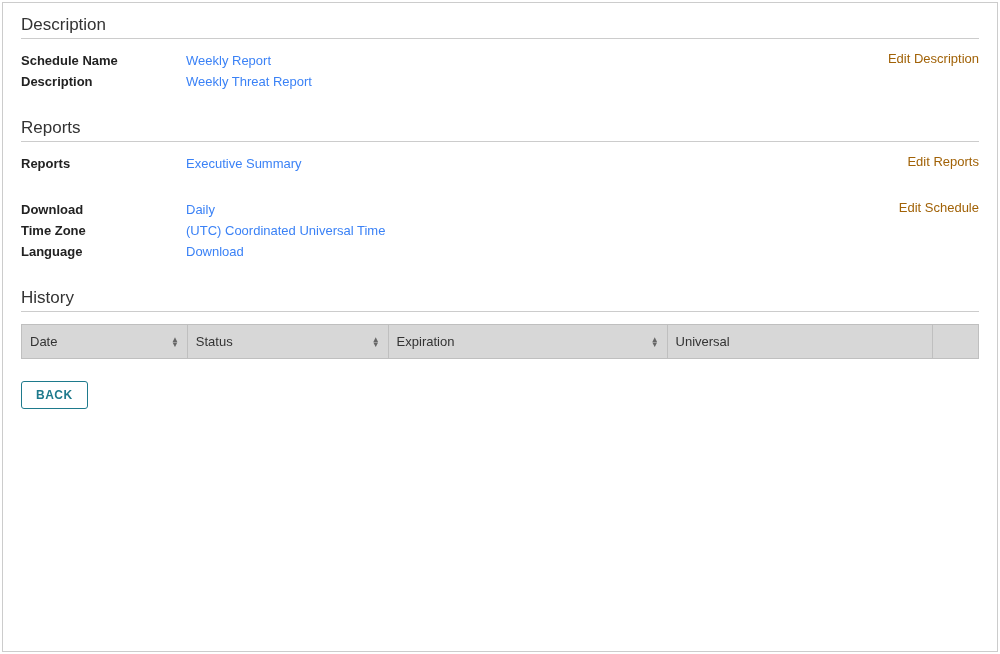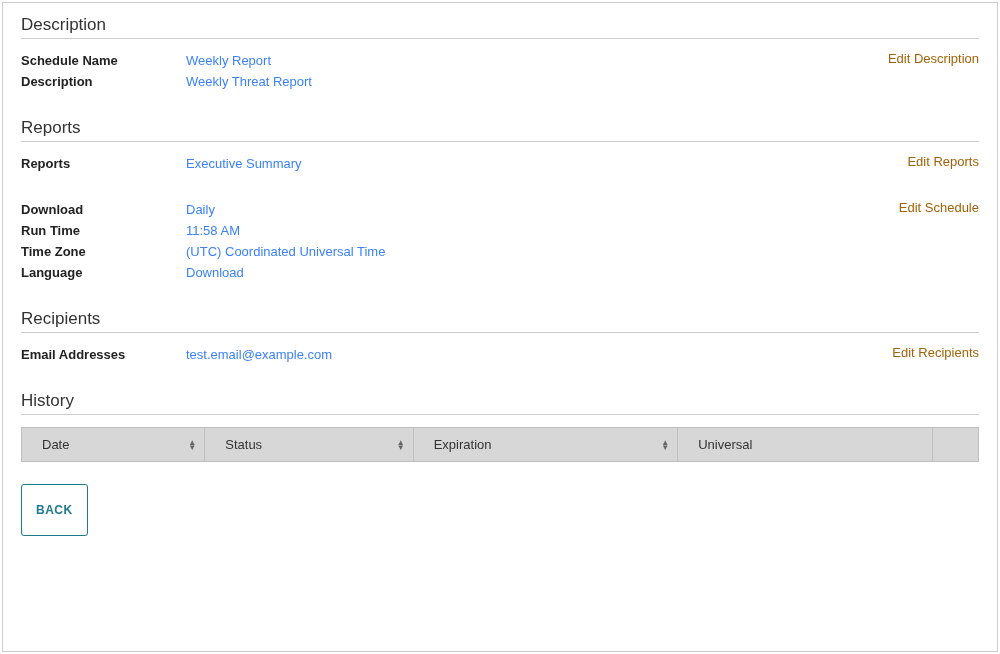--- a/index.html
+++ b/index.html
@@ -58,21 +58,21 @@
     width: 100%;
     border-collapse: collapse;
     margin-top: 6px;
   }
   .history-table th {
     background: #d7d7d7;
     text-align: left;
     font-weight: 400;
     font-size: 13px;
     color: #333;
-    padding: 9px 20px;
+    padding: 9px 8px;
     border: 1px solid #bfbfbf;
     position: relative;
   }
   .history-table th.last { width: 46px; }
   .sort-arrows {
     position: absolute;
     right: 8px;
     top: 50%;
     transform: translateY(-50%);
     display: flex;
@@ -82,21 +82,21 @@
     color: #666;
   }
   .back-btn {
     margin-top: 22px;
     border: 1.5px solid #1e7a8c;
     background: #fff;
     color: #1e7a8c;
     font-weight: 600;
     font-size: 12px;
     letter-spacing: 0.5px;
-    padding: 18px 14px;
+    padding: 6px 14px;
     border-radius: 3px;
     cursor: pointer;
   }
 </style>
 </head>
 <body>
 
 <div class="panel">
 
   <div class="section">
@@ -126,44 +126,30 @@
   </div>
 
   <div class="section">
     <div class="row-block">
       <a class="edit-link">Edit Schedule</a>
       <div class="field-row">
         <div class="field-label">Download</div>
         <div class="field-value">Daily</div>
       </div>
       <div class="field-row">
-        <div class="field-label">Run Time</div>
-        <div class="field-value">11:58 AM</div>
-      </div>
-      <div class="field-row">
         <div class="field-label">Time Zone</div>
         <div class="field-value">(UTC) Coordinated Universal Time</div>
       </div>
       <div class="field-row">
         <div class="field-label">Language</div>
         <div class="field-value">Download</div>
       </div>
     </div>
   </div>
 
-  <div class="section">
-    <div class="section-header">Recipients</div>
-    <div class="row-block">
-      <a class="edit-link">Edit Recipients</a>
-      <div class="field-row">
-        <div class="field-label">Email Addresses</div>
-        <div class="field-value">test.email@example.com</div>
-      </div>
-    </div>
-  </div>
 
   <div class="section" style="margin-bottom:0">
     <div class="section-header">History</div>
     <table class="history-table">
       <thead>
         <tr>
           <th>
             <span>Date</span>
             <span class="sort-arrows">
                 <span>▲</span>

